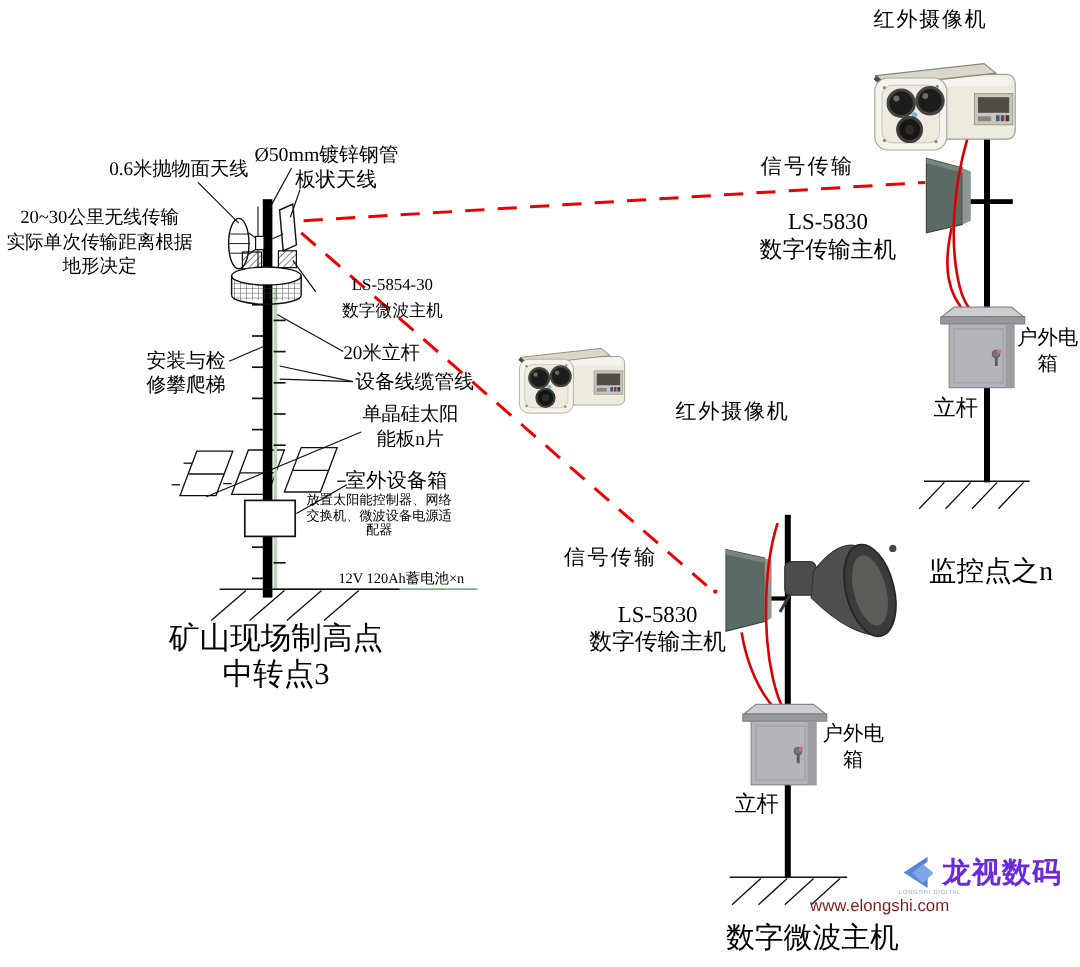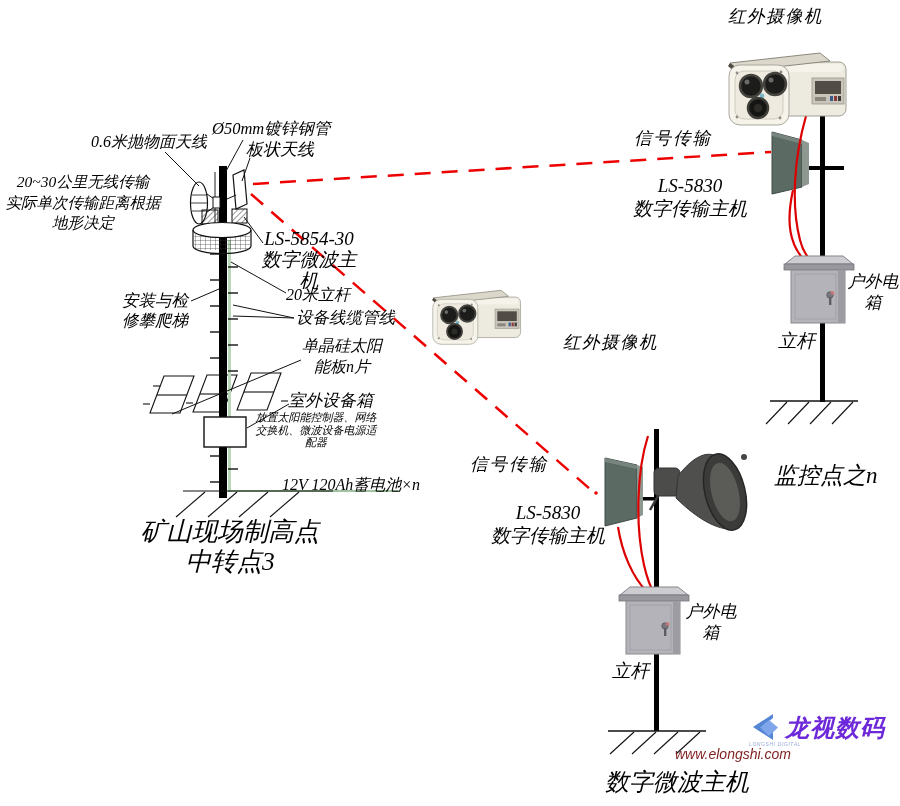--- a/index.html
+++ b/index.html
@@ -1,19 +1,19 @@
 <!DOCTYPE html>
 <html><head>
 <meta charset="utf-8">
 <style>
   html,body{margin:0;padding:0;background:#fff;}
   #stage{position:relative;width:900px;height:806px;background:#fff;overflow:hidden;
          font-family:"Liberation Serif","DejaVu Serif",serif;color:#000;}
   #diagram-svg{position:absolute;left:0;top:0;}
-  .lb{position:absolute;white-space:nowrap;line-height:1.15;font-style:italic;}
+  .lb{position:absolute;white-space:nowrap;line-height:1.15;}
   .wrap{white-space:normal;text-align:center;}
   .ln{display:block;}
   .sans{font-family:"Liberation Sans","DejaVu Sans",sans-serif;}
   a.url{text-decoration:none;}
 </style>
 </head>
 <body>
 
 <div id="stage">
 
@@ -222,32 +222,32 @@
 <div class="lb" style="left:91px;top:133px;font-size:16px">0.6米抛物面天线</div>
 <div class="lb" style="left:212px;top:120px;font-size:16.5px">Ø50mm镀锌钢管</div>
 <div class="lb" style="left:246px;top:140px;font-size:17px">板状天线</div>
 
 <div class="lb wrap" style="left:-2px;top:172px;width:170px;font-size:15.5px;line-height:20.5px">
   <span class="ln">20~30公里无线传输</span>
   <span class="ln">实际单次传输距离根据</span>
   <span class="ln">地形决定</span>
 </div>
 
-<div class="lb wrap" style="left:254px;top:228px;width:110px;font-size:19px;line-height:21px">
+<div class="lb wrap" style="left:272px;top:228px;width:110px;font-size:14px;line-height:21px">
   <span class="ln">LS-5854-30</span>
   <span class="ln">数字微波主机</span>
 </div>
 
 <div class="lb" style="left:286px;top:286px;font-size:16px">20米立杆</div>
 <div class="lb" style="left:296px;top:309px;font-size:16.5px">设备线缆管线</div>
 <div class="lb wrap" style="left:121px;top:291px;width:68px;font-size:16.5px;line-height:20px">安装与检修攀爬梯</div>
 <div class="lb wrap" style="left:299px;top:336px;width:86px;font-size:16px;line-height:20.5px">单晶硅太阳能板n片</div>
 <div class="lb" style="left:288px;top:391px;font-size:17px">室外设备箱</div>
 <div class="lb wrap" style="left:252px;top:411px;width:128px;font-size:11px;line-height:12.5px">放置太阳能控制器、网络交换机、微波设备电源适配器</div>
-<div class="lb" style="left:282px;top:476px;font-size:16px">12V 120Ah蓄电池×n</div>
+<div class="lb" style="left:282px;top:476px;font-size:12px">12V 120Ah蓄电池×n</div>
 
 <div class="lb wrap" style="left:120px;top:517px;width:220px;font-size:25.5px;line-height:30px">
   <span class="ln">矿山现场制高点</span>
   <span class="ln">中转点3</span>
 </div>
 
 <div class="lb" style="left:728px;top:6px;font-size:17.5px;letter-spacing:1.5px">红外摄像机</div>
 <div class="lb" style="left:634px;top:128px;font-size:17.5px;letter-spacing:2px">信号传输</div>
 <div class="lb wrap" style="left:628px;top:175px;width:124px;font-size:19px;line-height:22.5px">
   <span class="ln">LS-5830</span>

